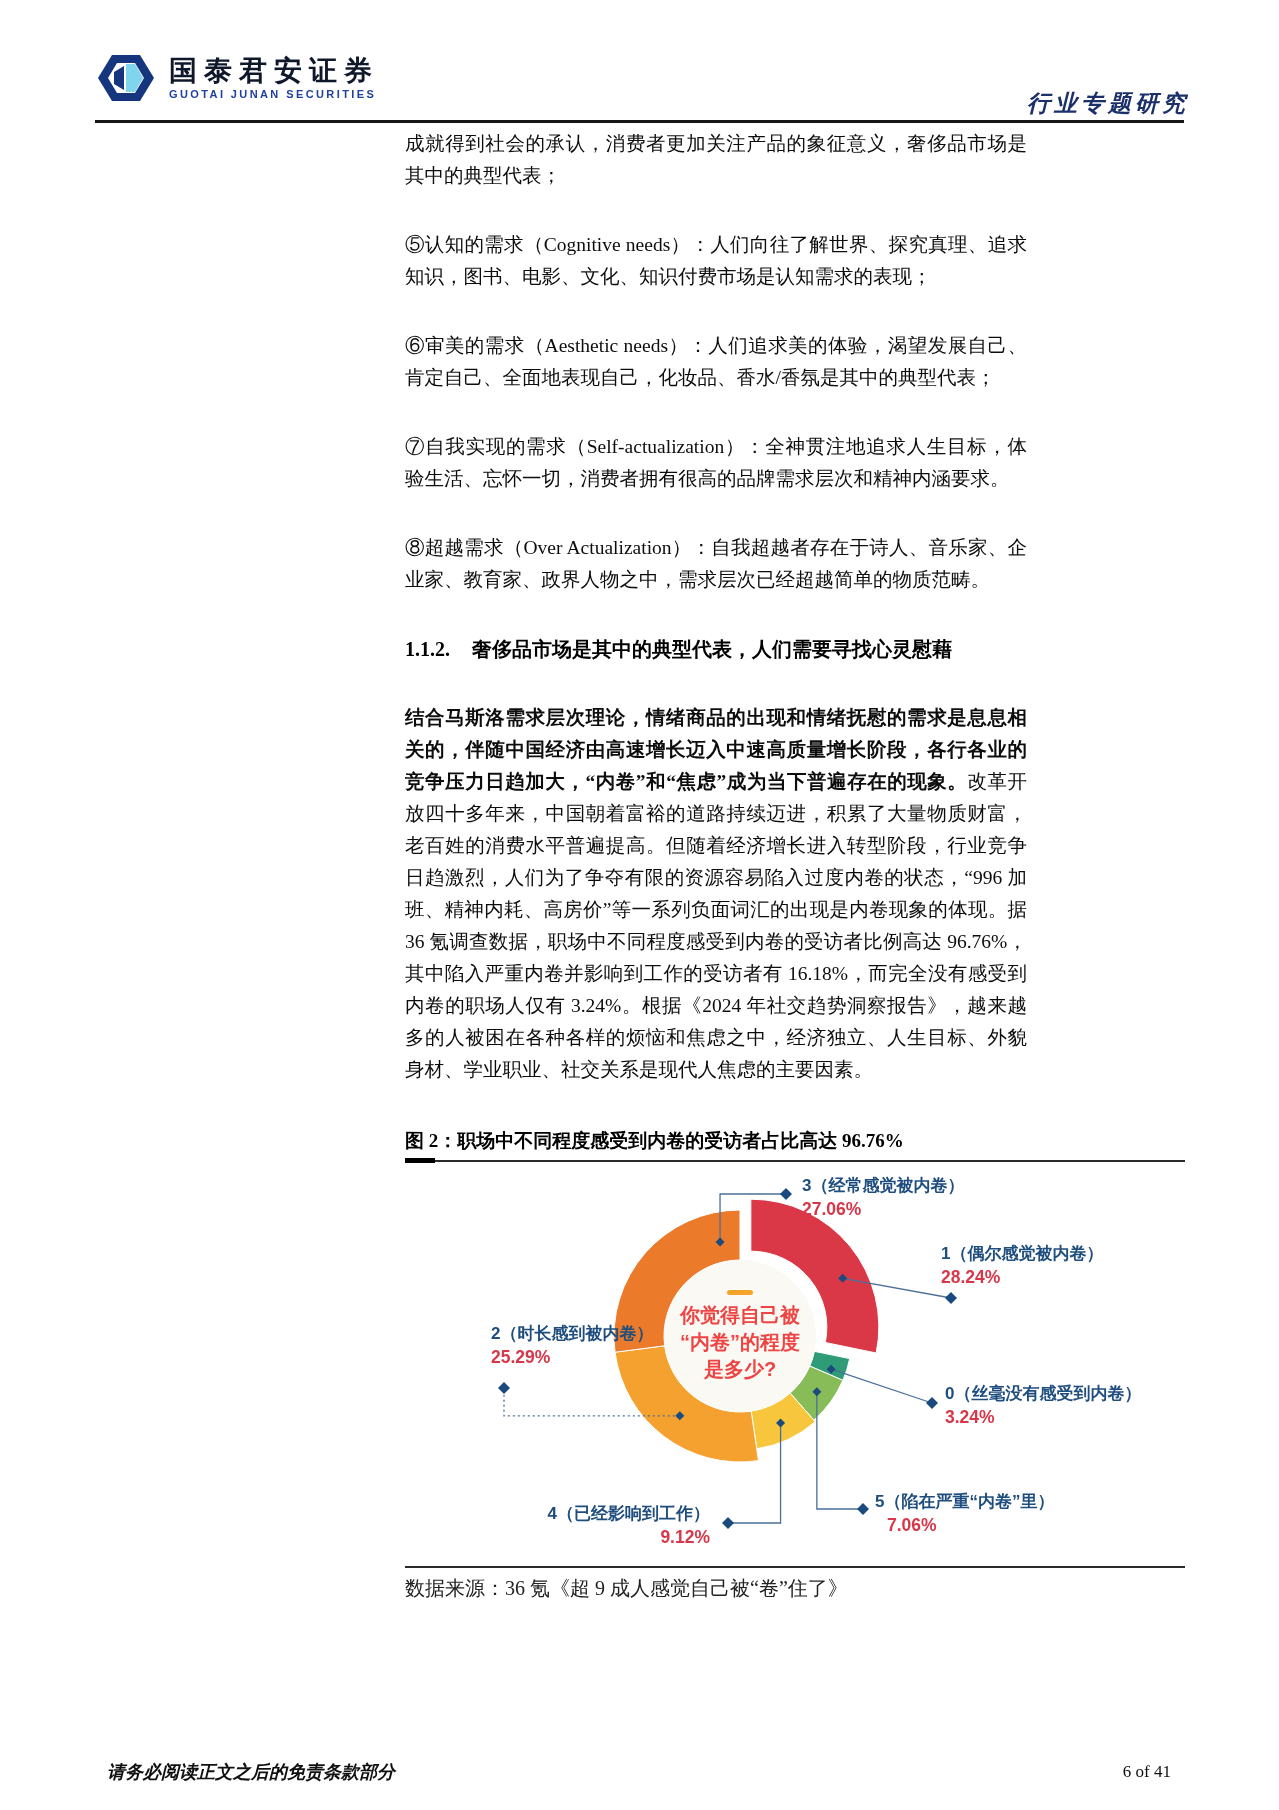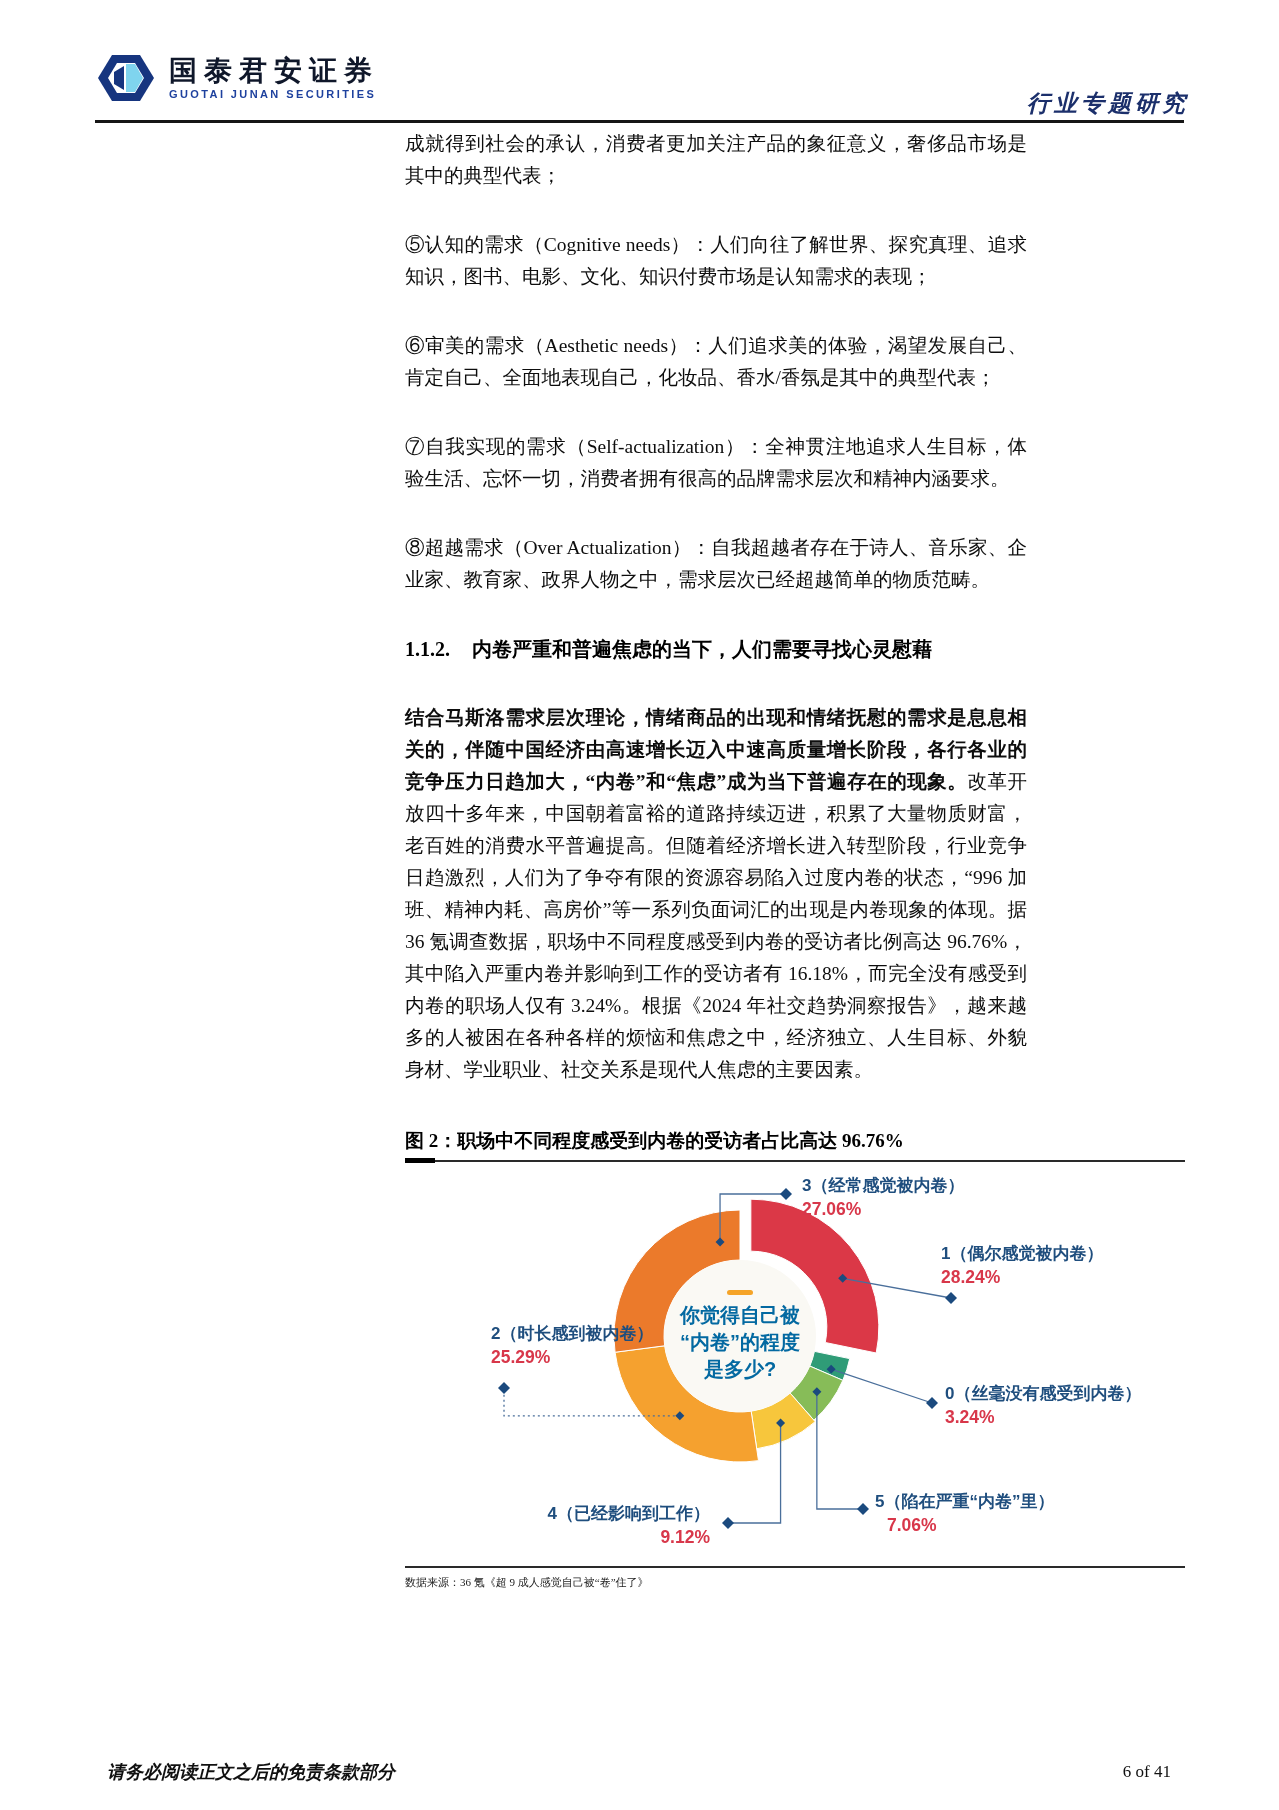--- a/index.html
+++ b/index.html
@@ -30,28 +30,28 @@
   .fig-title{font-weight:bold;font-size:19px;line-height:26px;color:#000;}
   .fig-rule-top{position:relative;margin-top:6px;height:2px;background:#2a2a2a;width:780px;}
   .fig-rule-top .stub{position:absolute;left:0;top:-2px;width:30px;height:5px;background:#000;}
   .chart-zone{position:relative;width:780px;height:404px;}
   .chart-zone svg{position:absolute;left:0;top:0;}
   .center-bubble{position:absolute;left:259px;top:98px;width:152px;height:152px;border-radius:50%;
                  background:#faf9f4;display:flex;flex-direction:column;align-items:center;
                  justify-content:center;text-align:center;}
   .center-dash{width:26px;height:5px;border-radius:3px;background:#f5a428;margin-bottom:7px;}
   .center-line{font-family:"Liberation Sans",sans-serif;font-weight:bold;font-size:20px;
-               line-height:27px;color:#0369a1;white-space:nowrap;}
+               line-height:27px;color:#ef4444;white-space:nowrap;}
   .clabel{position:absolute;font-family:"Liberation Sans",sans-serif;font-weight:bold;
           font-size:17px;line-height:20px;white-space:nowrap;}
   .cname{display:block;color:#1f4e7e;}
   .cpct{display:block;color:#d8374a;margin-top:3px;font-size:17.5px;}
   .clabel.right{text-align:right;}
   .fig-rule-bottom{height:2px;background:#2a2a2a;width:780px;}
-  .fig-source{margin-top:7px;font-size:11px;color:#222;}
+  .fig-source{margin-top:7px;font-size:20px;color:#222;}
 
   
   .footer-disclaimer{position:absolute;left:107px;top:1760px;font-size:18px;font-weight:bold;
                      font-style:italic;color:#101010;}
   .footer-page{position:absolute;right:108px;top:1762px;font-size:17px;color:#101010;margin-left:9px;}
 </style>
 </head>
 <body>
 
 <div class="page">
@@ -70,21 +70,21 @@
   </div>
   <div class="doc-type">行业专题研究</div>
   <div class="header-rule"></div>
 
   <div class="content">
     <p>成就得到社会的承认，消费者更加关注产品的象征意义，奢侈品市场是其中的典型代表；</p>
     <p>⑤认知的需求（Cognitive needs）：人们向往了解世界、探究真理、追求知识，图书、电影、文化、知识付费市场是认知需求的表现；</p>
     <p>⑥审美的需求（Aesthetic needs）：人们追求美的体验，渴望发展自己、肯定自己、全面地表现自己，化妆品、香水/香氛是其中的典型代表；</p>
     <p>⑦自我实现的需求（Self-actualization）：全神贯注地追求人生目标，体验生活、忘怀一切，消费者拥有很高的品牌需求层次和精神内涵要求。</p>
     <p>⑧超越需求（Over Actualization）：自我超越者存在于诗人、音乐家、企业家、教育家、政界人物之中，需求层次已经超越简单的物质范畴。</p>
-    <p class="sec-heading"><span class="sec-num">1.1.2.</span><span>内卷严重和普遍焦虑的当下，人们需要寻找心灵慰藉</span></p>
+    <p class="sec-heading"><span class="sec-num">1.1.2.</span><span>奢侈品市场是其中的典型代表，人们需要寻找心灵慰藉</span></p>
     <p><span class="lead-bold">结合马斯洛需求层次理论，情绪商品的出现和情绪抚慰的需求是息息相关的，伴随中国经济由高速增长迈入中速高质量增长阶段，各行各业的竞争压力日趋加大，“内卷”和“焦虑”成为当下普遍存在的现象。</span><span>改革开放四十多年来，中国朝着富裕的道路持续迈进，积累了大量物质财富，老百姓的消费水平普遍提高。但随着经济增长进入转型阶段，行业竞争日趋激烈，人们为了争夺有限的资源容易陷入过度内卷的状态，“996 加班、精神内耗、高房价”等一系列负面词汇的出现是内卷现象的体现。据 36 氪调查数据，职场中不同程度感受到内卷的受访者比例高达 96.76%，其中陷入严重内卷并影响到工作的受访者有 16.18%，而完全没有感受到内卷的职场人仅有 3.24%。根据《2024 年社交趋势洞察报告》，越来越多的人被困在各种各样的烦恼和焦虑之中，经济独立、人生目标、外貌身材、学业职业、社交关系是现代人焦虑的主要因素。</span></p>
   </div>
 
   <div class="figure">
     <div class="fig-title">图 2：职场中不同程度感受到内卷的受访者占比高达 96.76%</div>
     <div class="fig-rule-top">
         <div class="stub"></div>
       </div>
 
     <div class="chart-zone">

